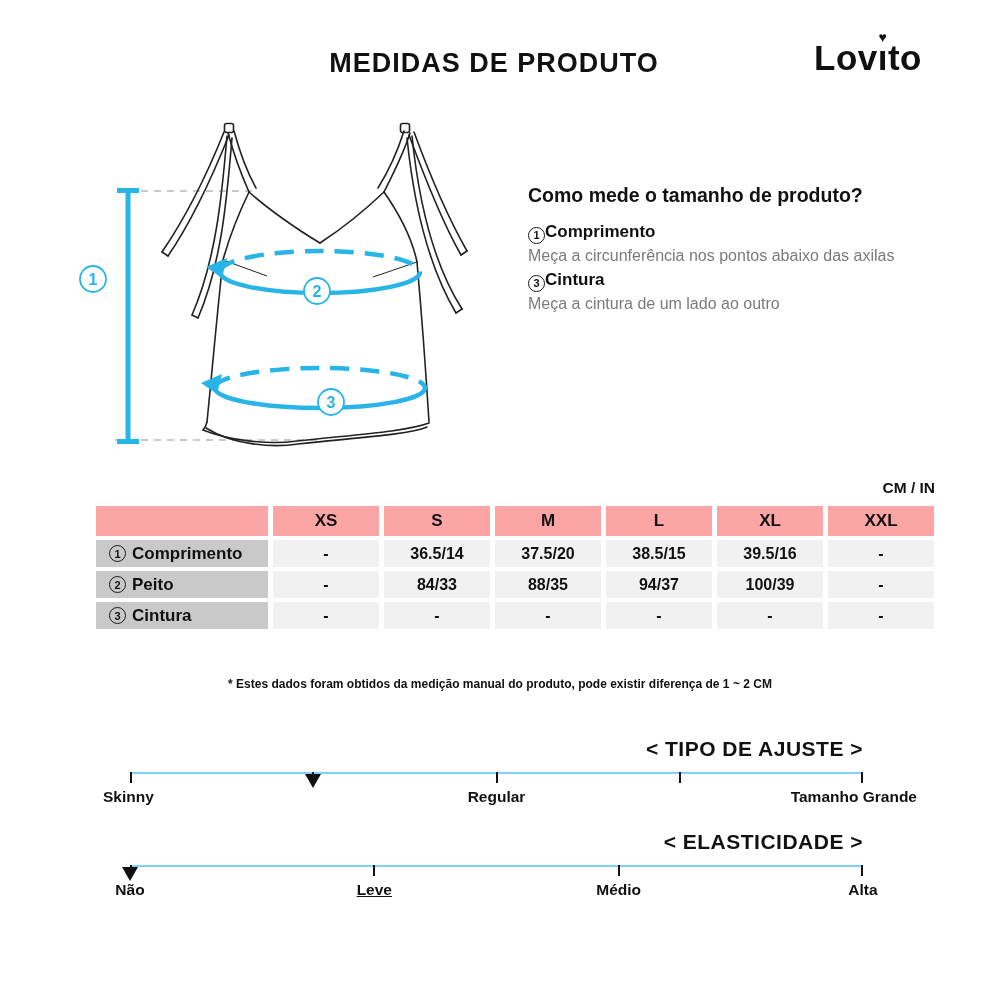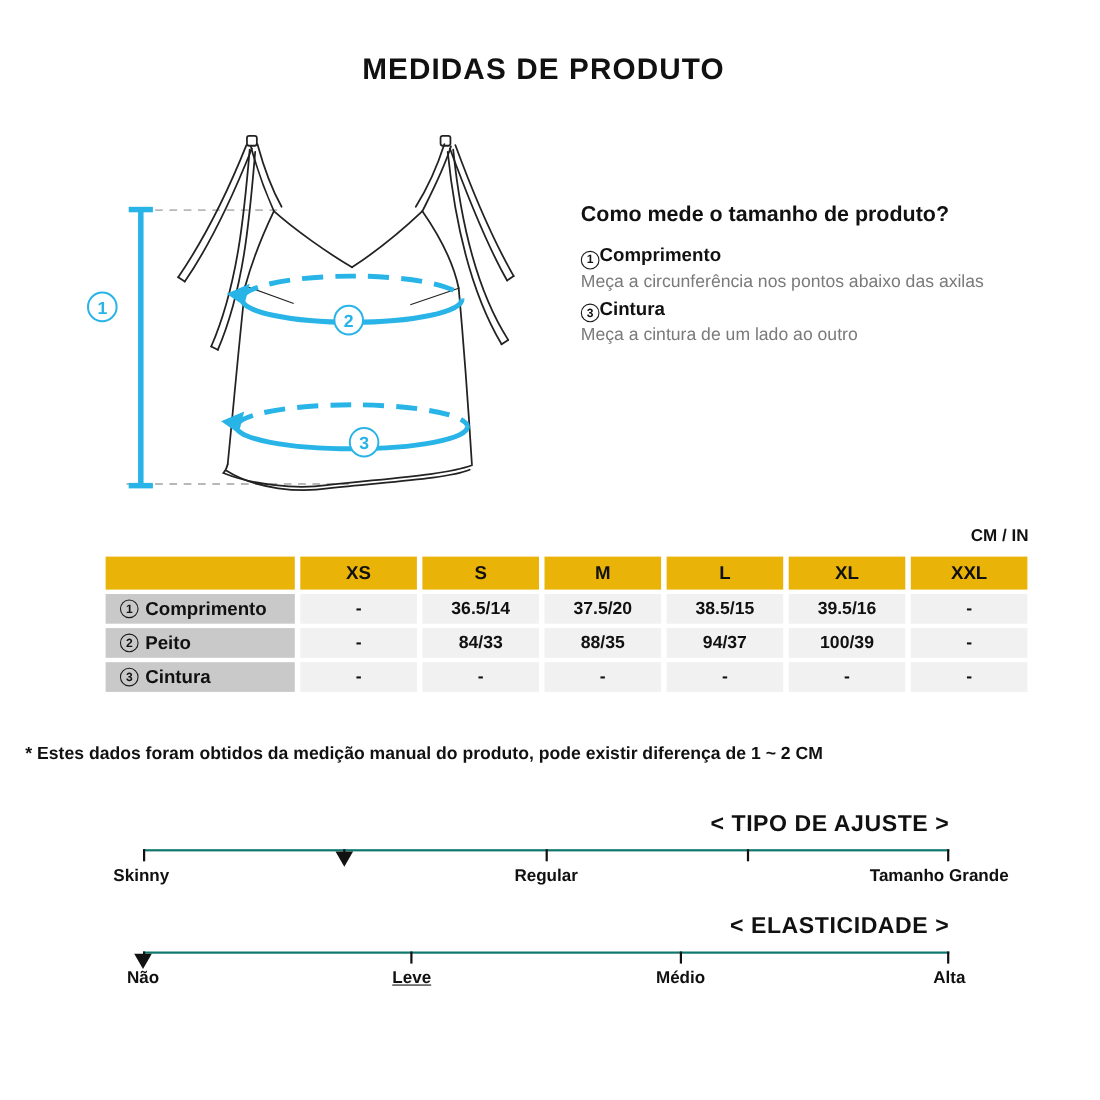--- a/index.html
+++ b/index.html
@@ -27,45 +27,46 @@
         font-size:11px;font-weight:bold;box-sizing:border-box;vertical-align:-2px;}
 
   
   .unit{position:absolute;left:96px;top:479px;width:839px;text-align:right;
         font-size:15.5px;font-weight:bold;}
   .size-table{position:absolute;left:96px;top:506px;width:839px;
         display:grid;grid-template-columns:172px repeat(6,106px);
         grid-template-rows:30px 27px 27px 27px;gap:4px 5px;}
   .cell{display:flex;align-items:center;justify-content:center;
         font-size:16px;font-weight:bold;}
-  .hcell{background:#eab308;font-size:17px;}
+  .hcell{background:#fca5a5;font-size:17px;}
   .lcell{background:#c9c9c9;justify-content:flex-start;padding-left:13px;font-size:17px;}
   .lcell .circ{margin-right:6px;}
   .dcell{background:#f1f1f2;}
 
   
-  .footnote{position:absolute;left:0;right:0;top:677px;
-            font-size:16px;font-weight:bold;margin-left:23px;}
+  .footnote{position:absolute;left:0;right:0;top:677px;text-align:center;
+            font-size:12px;font-weight:bold;}
 
   
   .slider-title{position:absolute;left:130px;width:733px;text-align:right;
                 font-size:21px;font-weight:bold;letter-spacing:.5px;white-space:nowrap;}
-  .track{position:absolute;left:130px;width:733px;height:2px;background:#0f766e;}
+  .track{position:absolute;left:130px;width:733px;height:2px;background:#7dd3fc;}
   .tick{position:absolute;top:0;width:2px;height:11px;background:#111;}
   .marker{position:absolute;top:2px;width:0;height:0;
           border-left:8px solid transparent;border-right:8px solid transparent;
           border-top:14px solid #111;}
   .t-label{position:absolute;top:16px;font-size:15.5px;font-weight:bold;white-space:nowrap;}
 </style>
 </head>
 <body>
 
 <div class="page">
 
   <div class="title">MEDIDAS DE PRODUTO</div>
+  <div class="brand"><span>Lov</span><span class="brand-i"><span class="brand-heart">♥</span><span>ı</span></span><span>to</span></div>
 
   <svg class="diagram" width="440" height="360" viewBox="0 0 440 360">
     <g stroke="#b8b8b8" stroke-width="1.6" stroke-dasharray="7 6" fill="none">
       <line x1="58" y1="81" x2="185" y2="81"></line>
       <line x1="45" y1="330" x2="252" y2="330"></line>
     </g>
 
     <g stroke="#222" stroke-width="1.6" fill="none" stroke-linecap="round">
 
       <rect x="154.5" y="13.5" width="9" height="9" rx="2"></rect>

